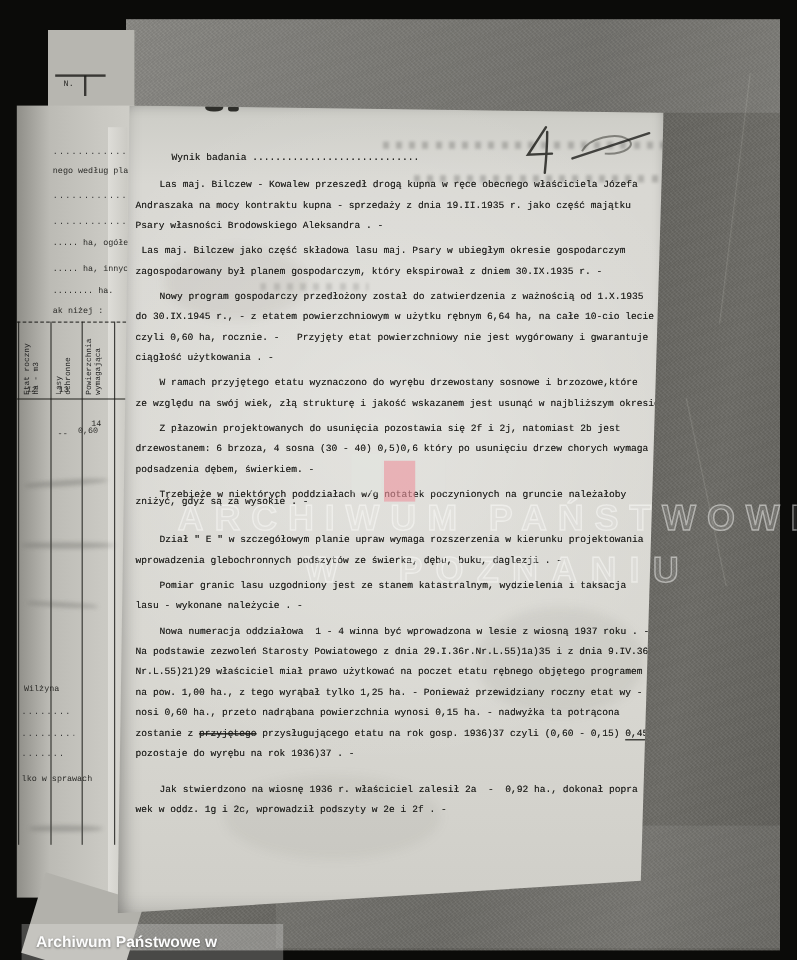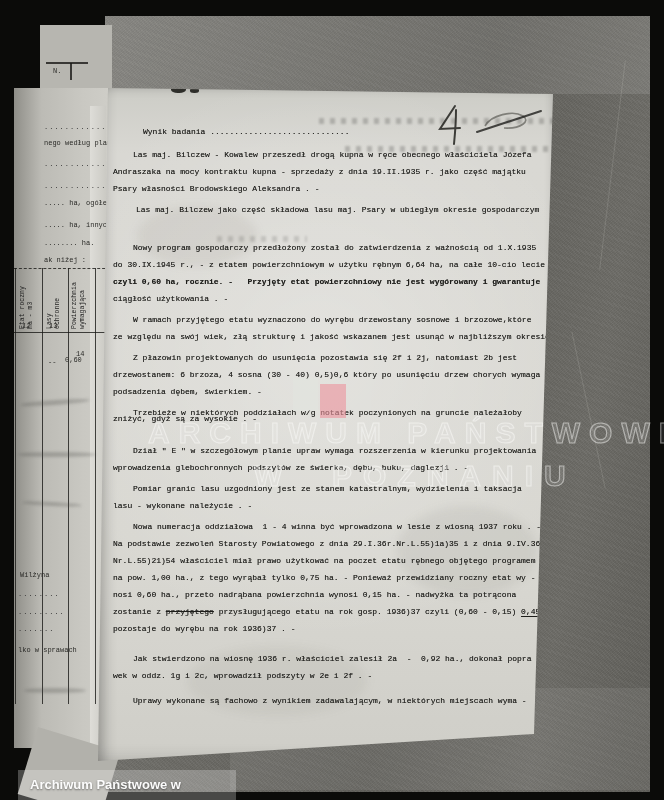--- a/index.html
+++ b/index.html
@@ -145,46 +145,46 @@
   <div class="abs notch n1"></div>
   <div class="abs notch n2"></div>
   <div class="abs ghost g1"></div>
   <div class="abs ghost g2"></div>
   <div class="abs ghost g3"></div>
 
   <div class="tl" style="top:41px;left:46px;">Wynik badania .............................</div>
   <div class="tl" style="top:64px;left:36px;">Las maj. Bilczew - Kowalew przeszedł drogą kupna w ręce obecnego właściciela Józefa</div>
   <div class="tl" style="top:81px;left:16px;">Andraszaka na mocy kontraktu kupna - sprzedaży z dnia 19.II.1935 r. jako część majątku</div>
   <div class="tl" style="top:98px;left:16px;">Psary własności Brodowskiego Aleksandra . -</div>
-  <div class="tl" style="top:119px;left:39px;">Las maj. Bilczew jako część składowa lasu maj. Psary w ubiegłym okresie gospodarczym</div>
+  <div class="tl" style="top:119px;left:21px;">Las maj. Bilczew jako część składowa lasu maj. Psary w ubiegłym okresie gospodarczym</div>
+  <div class="tl" style="top:136px;left:16px;">zagospodarowany był planem gospodarczym, który ekspirował z dniem 30.IX.1935 r. -</div>
   <div class="tl" style="top:157px;left:36px;">Nowy program gospodarczy przedłożony został do zatwierdzenia z ważnością od 1.X.1935</div>
   <div class="tl" style="top:174px;left:16px;">do 30.IX.1945 r., - z etatem powierzchniowym w użytku rębnym 6,64 ha, na całe 10-cio lecie</div>
-  <div class="tl" style="top:191px;left:16px;font-weight:bold;">czyli 0,60 ha, rocznie. -   Przyjęty etat powierzchniowy nie jest wygórowany i gwarantuje</div>
+  <div class="tl" style="top:191px;left:16px;">czyli 0,60 ha, rocznie. -   Przyjęty etat powierzchniowy nie jest wygórowany i gwarantuje</div>
   <div class="tl" style="top:208px;left:16px;">ciągłość użytkowania . -</div>
   <div class="tl" style="top:229px;left:36px;">W ramach przyjętego etatu wyznaczono do wyrębu drzewostany sosnowe i brzozowe,które</div>
   <div class="tl" style="top:246px;left:16px;">ze względu na swój wiek, złą strukturę i jakość wskazanem jest usunąć w najbliższym okresie.</div>
   <div class="tl" style="top:267px;left:36px;">Z płazowin projektowanych do usunięcia pozostawia się 2f i 2j, natomiast 2b jest</div>
   <div class="tl" style="top:284px;left:16px;">drzewostanem: 6 brzoza, 4 sosna (30 - 40) 0,5)0,6 który po usunięciu drzew chorych wymaga</div>
   <div class="tl" style="top:301px;left:16px;">podsadzenia dębem, świerkiem. -</div>
   <div class="tl" style="top:322px;left:36px;">Trzebieże w niektórych poddziałach w/g notatek poczynionych na gruncie należałoby</div>
   <div class="tl" style="top:328px;left:16px;">zniżyć, gdyż są za wysokie . -</div>
   <div class="tl" style="top:360px;left:36px;">Dział " E " w szczegółowym planie upraw wymaga rozszerzenia w kierunku projektowania</div>
   <div class="tl" style="top:398px;left:36px;">Pomiar granic lasu uzgodniony jest ze stanem katastralnym, wydzielenia i taksacja</div>
   <div class="tl" style="top:377px;left:16px;">wprowadzenia glebochronnych podszytów ze świerka, dębu, buku, daglezji . -</div>
   <div class="tl" style="top:415px;left:16px;">lasu - wykonane należycie . -</div>
   <div class="tl" style="top:436px;left:36px;">Nowa numeracja oddziałowa  1 - 4 winna być wprowadzona w lesie z wiosną 1937 roku . -</div>
   <div class="tl" style="top:453px;left:16px;">Na podstawie zezwoleń Starosty Powiatowego z dnia 29.I.36r.Nr.L.55)1a)35 i z dnia 9.IV.36r.</div>
-  <div class="tl" style="top:470px;left:16px;">Nr.L.55)21)54 właściciel miał prawo użytkować na poczet etatu rębnego objętego programem</div>
-  <div class="tl" style="top:487px;left:16px;">na pow. 1,00 ha., z tego wyrąbał tylko 0,75 ha. - Ponieważ przewidziany roczny etat wy -</div>
+  <div class="tl" style="top:470px;left:16px;">Nr.L.55)21)29 właściciel miał prawo użytkować na poczet etatu rębnego objętego programem</div>
+  <div class="tl" style="top:487px;left:16px;">na pow. 1,00 ha., z tego wyrąbał tylko 1,25 ha. - Ponieważ przewidziany roczny etat wy -</div>
   <div class="tl" style="top:504px;left:16px;">nosi 0,60 ha., przeto nadrąbana powierzchnia wynosi 0,15 ha. - nadwyżka ta potrącona</div>
   <div class="tl" style="top:521px;left:16px;"><span>zostanie z </span><span class="struck">przyjętego</span><span> przysługującego etatu na rok gosp. 1936)37 czyli (0,60 - 0,15) </span><span class="under">0,45ha.</span></div>
   <div class="tl" style="top:538px;left:16px;">pozostaje do wyrębu na rok 1936)37 . -</div>
   <div class="tl" style="top:568px;left:36px;">Jak stwierdzono na wiosnę 1936 r. właściciel zalesił 2a  -  0,92 ha., dokonał popra -</div>
   <div class="tl" style="top:585px;left:16px;">wek w oddz. 1g i 2c, wprowadził podszyty w 2e i 2f . -</div>
-  <div class="tl" style="top:610px;left:36px;">Uprawy wykonane są fachowo z wynikiem zadawalającym, w niektórych miejscach wyma -</div>
 </div>
 
 <div class="abs wmsq sq1"></div>
 <div class="abs wmsq sq2"></div>
 <div class="abs wmsq sq3"></div>
 <div class="abs wm wm1">ARCHIWUM PAŃSTWOWE</div>
 <div class="abs wm wm2">W  POZNANIU</div>
 
 <svg style="left:425px;top:100px;" width="130" height="55" viewBox="0 0 130 55">
   <g stroke="#23231f" stroke-width="2" fill="none" stroke-linecap="round" opacity="0.85">

